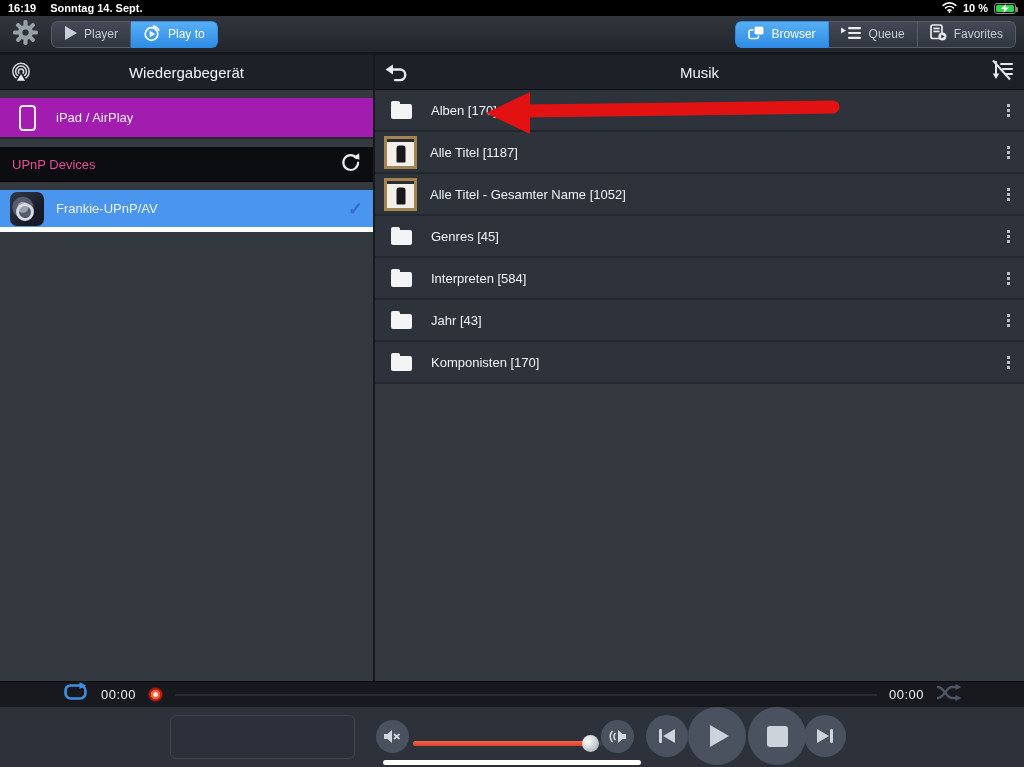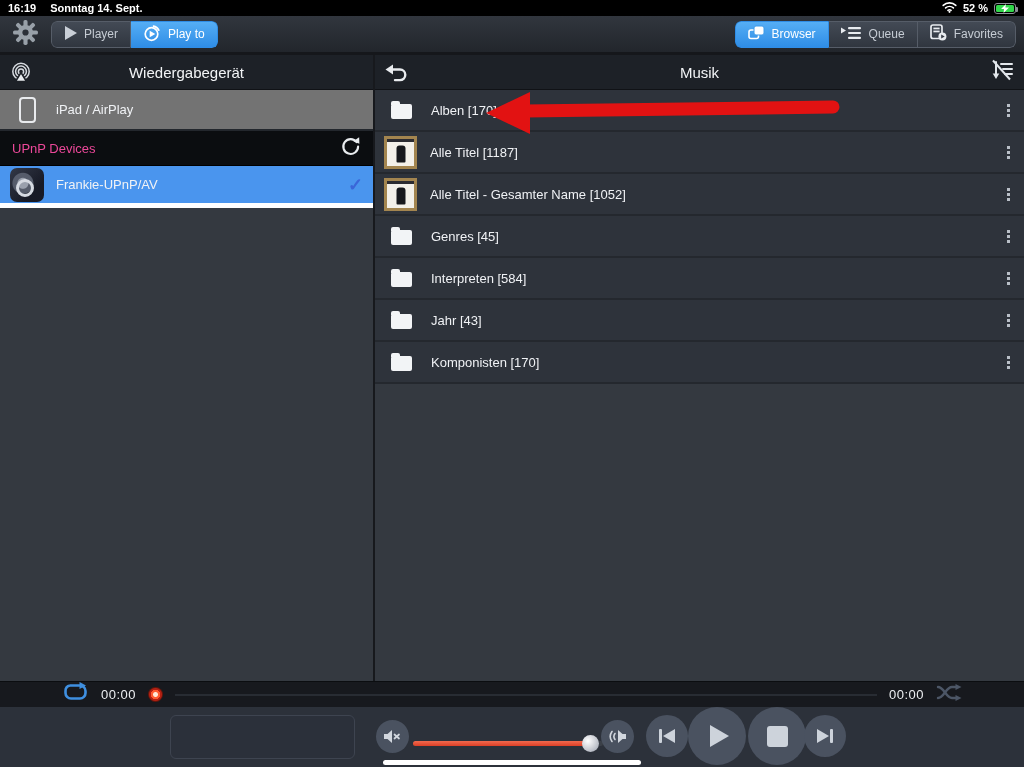--- a/index.html
+++ b/index.html
@@ -20,28 +20,28 @@
   .seg-btn { display:flex; align-items:center; gap:7px; padding:0 12px; font-size:12px; color:#c6ccd4; background:linear-gradient(#434a55,#30363f); border:1px solid #565d68; cursor:default; }
   .seg-btn + .seg-btn { border-left:none; }
   .seg-btn.first { border-radius:6px 0 0 6px; }
   .seg-btn.last { border-radius:0 6px 6px 0; }
   .seg-btn.active { background:linear-gradient(#55aef5,#2f8de6); color:#fff; border-color:#2f8de6; }
   .gear-wrap { margin:0 12px 0 4px; }
   .toolbar-right { margin-left:auto; }
 
   
   .main { display:flex; height:626px; }
-  .panel-left { width:375px; border-right:2px solid #17191d; background:#343940; display:flex; flex-direction:column; }
+  .panel-left { width:375px; border-right:2px solid #17191d; background:#343940; display:flex; flex-direction:column;gap:8px; }
   .panel-right { flex:1; background:#343940; display:flex; flex-direction:column; position:relative; }
   .panel-header { height:35px; background:#1d2127; display:flex; align-items:center; padding:0 10px; position:relative; border-bottom:1px solid #101216; }
   .panel-title { position:absolute; left:0; right:0; text-align:center; font-size:15px; color:#f2f4f6; }
   .hdr-icon { z-index:2; display:flex; align-items:center; }
   .hdr-right { margin-left:auto; z-index:2; }
 
-  .row { height:41px; background:#737373; border-bottom:2px solid #23272d; display:flex; align-items:center; padding:0 10px; gap:12px; }
+  .row { height:41px; background:#a21caf; border-bottom:2px solid #23272d; display:flex; align-items:center; padding:0 10px; gap:12px; }
   .section-row { height:35px; background:#0b0d10; display:flex; align-items:center; justify-content:space-between; padding:0 12px; font-size:13px; color:#ec4899; border-bottom:1px solid #000; }
   .row.selected { background:#4a95ee; height:42px; border-bottom:5px solid #ffffff; }
   .row-label { font-size:13px; color:#f0f2f5; white-space:nowrap; }
   .row .spacer { flex:1; }
 
   .media-row { height:42px; background:#2e333b; border-bottom:2px solid #24282e; display:flex; align-items:center; padding:0 8px 0 9px; gap:13px; }
   .dots { display:flex; flex-direction:column; gap:2px; margin-left:auto; padding:6px; }
   .dots i { width:3px; height:3px; background:#b9bfc7; }
 
   .phone-icon { width:17px; height:26px; border:2px solid #e9ebee; border-radius:4px; }
@@ -100,21 +100,21 @@
     <span>
       <svg width="15" height="11" viewBox="0 0 15 11">
           <g fill="none" stroke="#fff" stroke-width="1.6" stroke-linecap="round">
         <path d="M1.2 3.4 a9.2 9.2 0 0 1 12.6 0"></path>
             <path d="M3.6 5.9 a6 6 0 0 1 7.8 0"></path>
             <path d="M5.9 8.3 a2.8 2.8 0 0 1 3.2 0"></path>
           </g>
         <circle cx="7.5" cy="9.8" r="1.1" fill="#fff"></circle>
         </svg>
     </span>
-    <span>52 %</span>
+    <span>10 %</span>
     <span class="battery">
       <span class="battery-fill">
           <svg width="8" height="9" viewBox="0 0 8 9">
             <polygon points="5,0 0,5 3,5 2.6,9 8,3.6 4.4,3.6" fill="#fff"></polygon>
           </svg>
         </span>
     </span>
   </div>
 </div>
 

